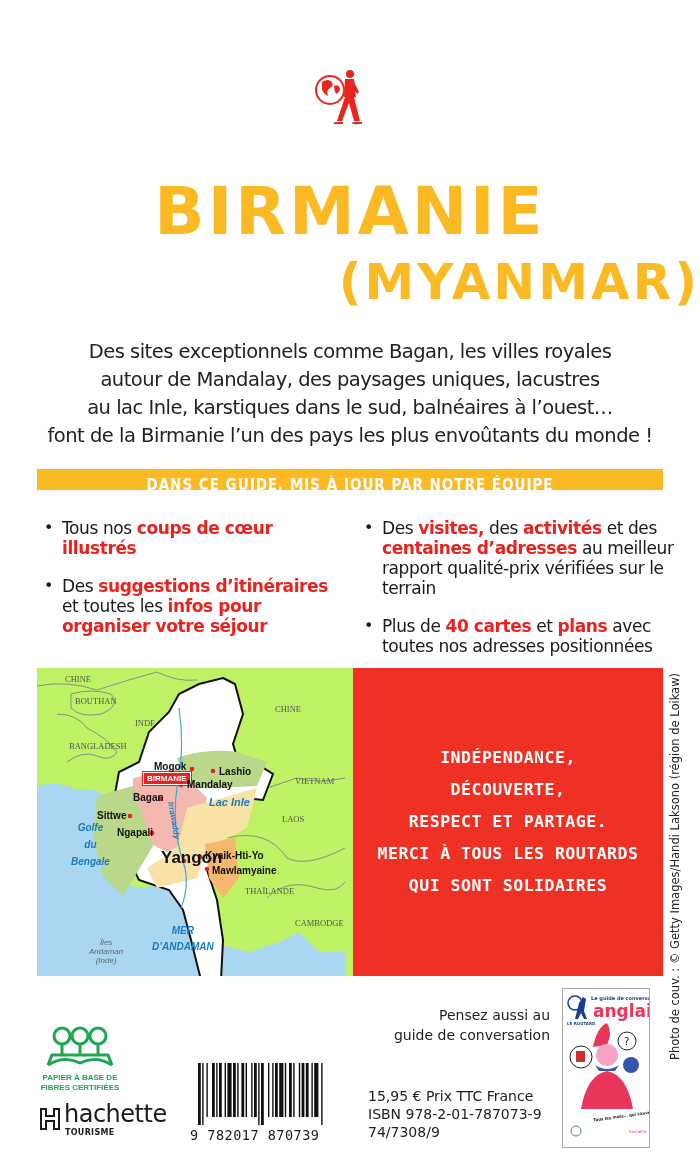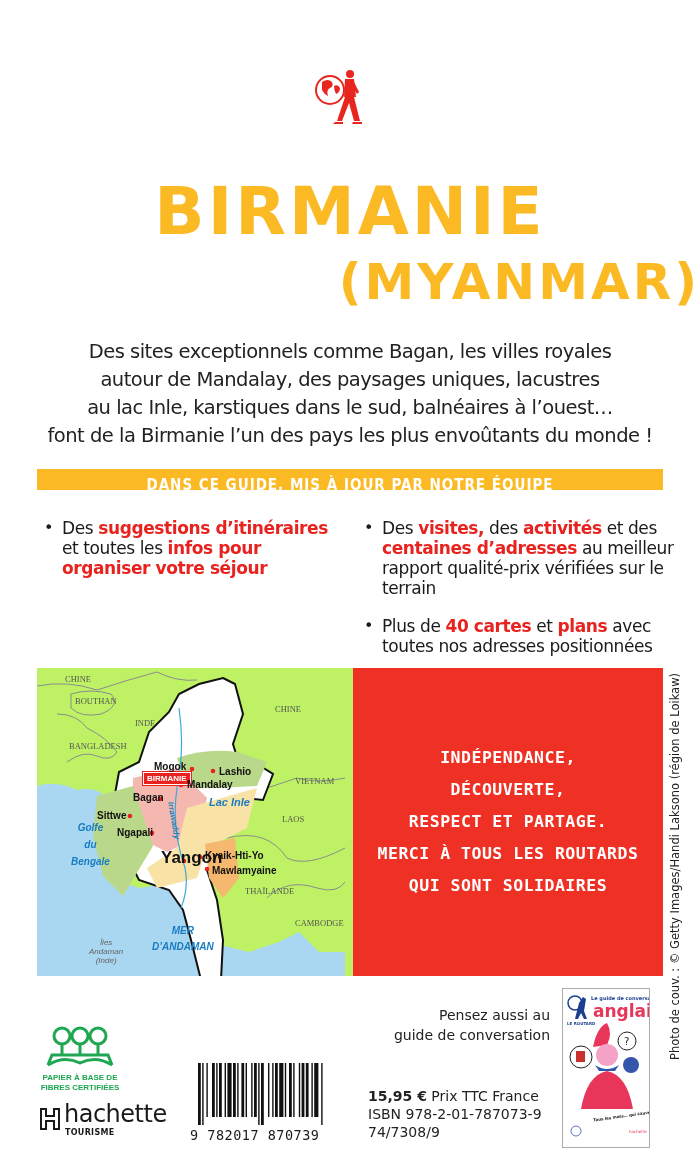--- a/index.html
+++ b/index.html
@@ -23,21 +23,21 @@
   .mlabel { position: absolute; font-family: "Liberation Sans", sans-serif; font-weight: bold; font-size: 10px; color: #111; white-space: nowrap; }
   .country { position: absolute; font-family: "Liberation Serif", serif; font-size: 8.5px; color: #555; white-space: nowrap; }
   .sea { position: absolute; font-family: "Liberation Sans", sans-serif; font-style: italic; font-weight: bold; font-size: 10px; color: #1a7cc0; text-align: center; white-space: nowrap; }
   #birmanie-tag { position: absolute; left: 106px; top: 104px; background: #e8221f; color: #fff; font-family: "Liberation Sans", sans-serif; font-weight: bold; font-size: 8px; padding: 1px 3px; border: 1.5px solid #fff; outline: 1px solid #e8221f; }
   #redbox { left: 353px; top: 668px; width: 310px; height: 308px; background: #ee3124; color: #fff; display: flex; align-items: center; justify-content: center; text-align: center; }
   #redbox-text { font-family: "DejaVu Sans Mono", monospace; font-weight: bold; font-size: 16.5px; line-height: 32px; letter-spacing: 0.5px; }
   #credit { left: 668px; top: 1060px; width: 470px; height: 22px; transform: rotate(-90deg); transform-origin: 0 0; font-size: 11.5px; color: #222; white-space: nowrap; font-family: "DejaVu Sans", sans-serif; }
   #pensez { left: 380px; top: 1005px; width: 170px; text-align: right; font-size: 14px; line-height: 20px; color: #222; }
   #guide-cover { left: 562px; top: 988px; width: 86px; height: 158px; border: 1px solid #aaa; background: #fff; overflow: hidden; }
   #price-block { left: 368px; top: 1087px; font-size: 14px; line-height: 18px; color: #222; }
-  #price-block b { font-weight: bold; }
+  #price-block b { font-weight: normal; }
   #barcode { left: 190px; top: 1063px; width: 150px; height: 78px; }
   #fsc { left: 40px; top: 1025px; width: 80px; height: 66px; }
   #hachette { left: 40px; top: 1100px; width: 100px; height: 48px; }
 </style>
 </head>
 <body>
 
 <div id="logo" class="abs">
   <svg width="60" height="80" viewBox="0 0 60 80">
     <g fill="#e8261f">
@@ -61,20 +61,21 @@
   <div>Des sites exceptionnels comme Bagan, les villes royales</div>
   <div>autour de Mandalay, des paysages uniques, lacustres</div>
   <div>au lac Inle, karstiques dans le sud, balnéaires à l’ouest…</div>
   <div>font de la Birmanie l’un des pays les plus envoûtants du monde !</div>
 </div>
 
 <div id="band" class="abs">DANS CE GUIDE, MIS À JOUR PAR NOTRE ÉQUIPE</div>
 
 <div id="colL" class="abs col">
   <ul>
+      <li><span>Tous nos </span><span class="red">coups de cœur illustrés</span></li>
       <li><span>Des </span><span class="red">suggestions d’itinéraires</span><span> et toutes les </span><span class="red">infos pour organiser votre séjour</span></li>
     </ul>
 </div>
 <div id="colR" class="abs col">
   <ul>
       <li><span>Des </span><span class="red">visites,</span><span> des </span><span class="red">activités</span><span> et des </span><span class="red">centaines d’adresses</span><span> au meilleur rapport qualité-prix vérifiées sur le terrain</span></li>
       <li><span>Plus de </span><span class="red">40 cartes</span><span> et </span><span class="red">plans</span><span> avec toutes nos adresses positionnées</span></li>
     </ul>
 </div>
 

